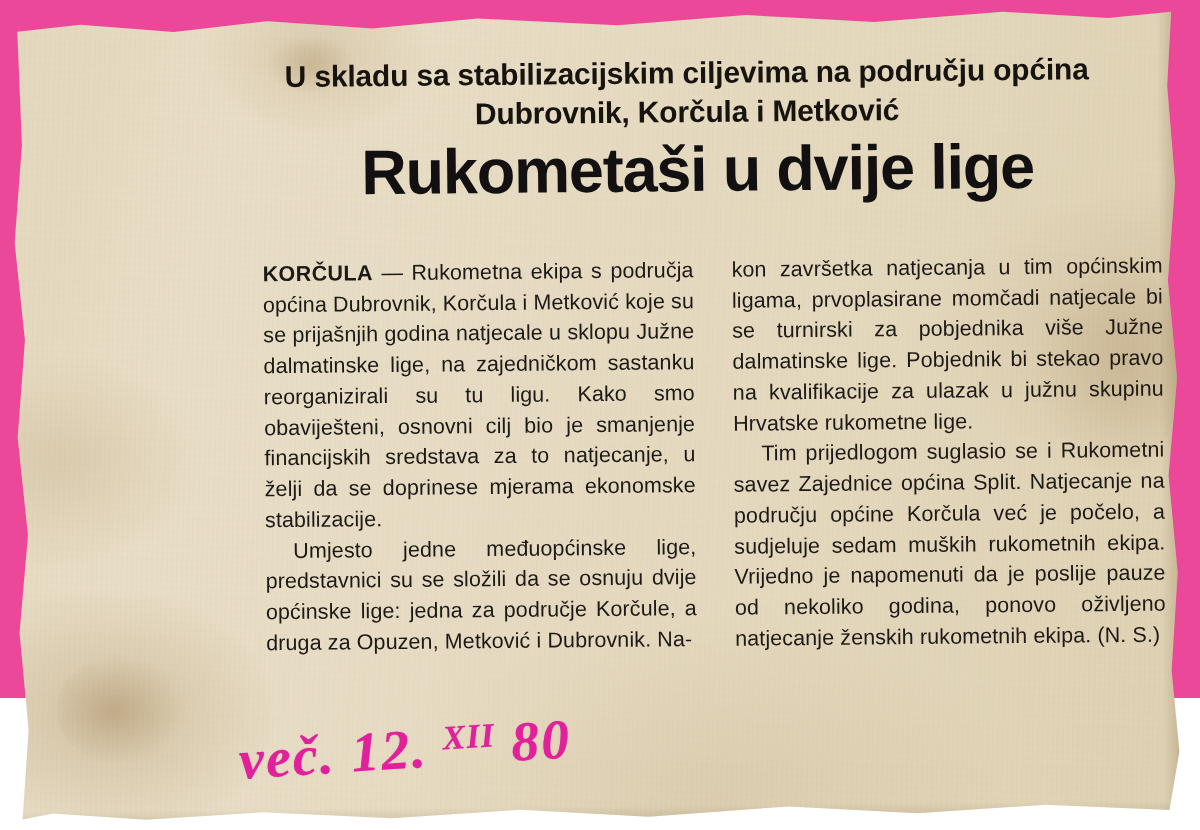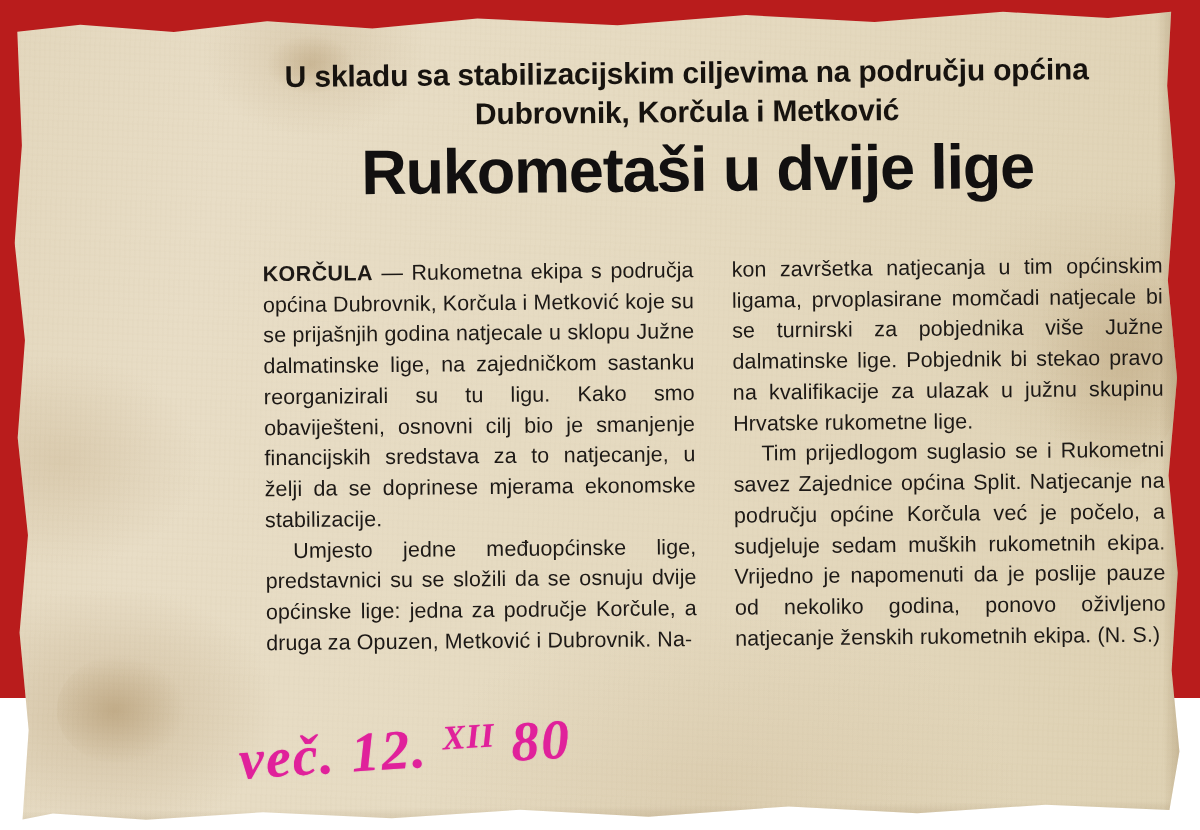--- a/index.html
+++ b/index.html
@@ -11,21 +11,21 @@
     width: 1200px;
     height: 830px;
     overflow: hidden;
     font-family: "Liberation Sans", sans-serif;
   }
 
   #scan {
     position: relative;
     width: 1200px;
     height: 698px;
-    background: #b91c1c;
+    background: #ec4899;
   }
 
   
   #clipping {
     position: absolute;
     left: 14px;
     top: 10px;
     width: 1168px;
     height: 812px;
     background:

